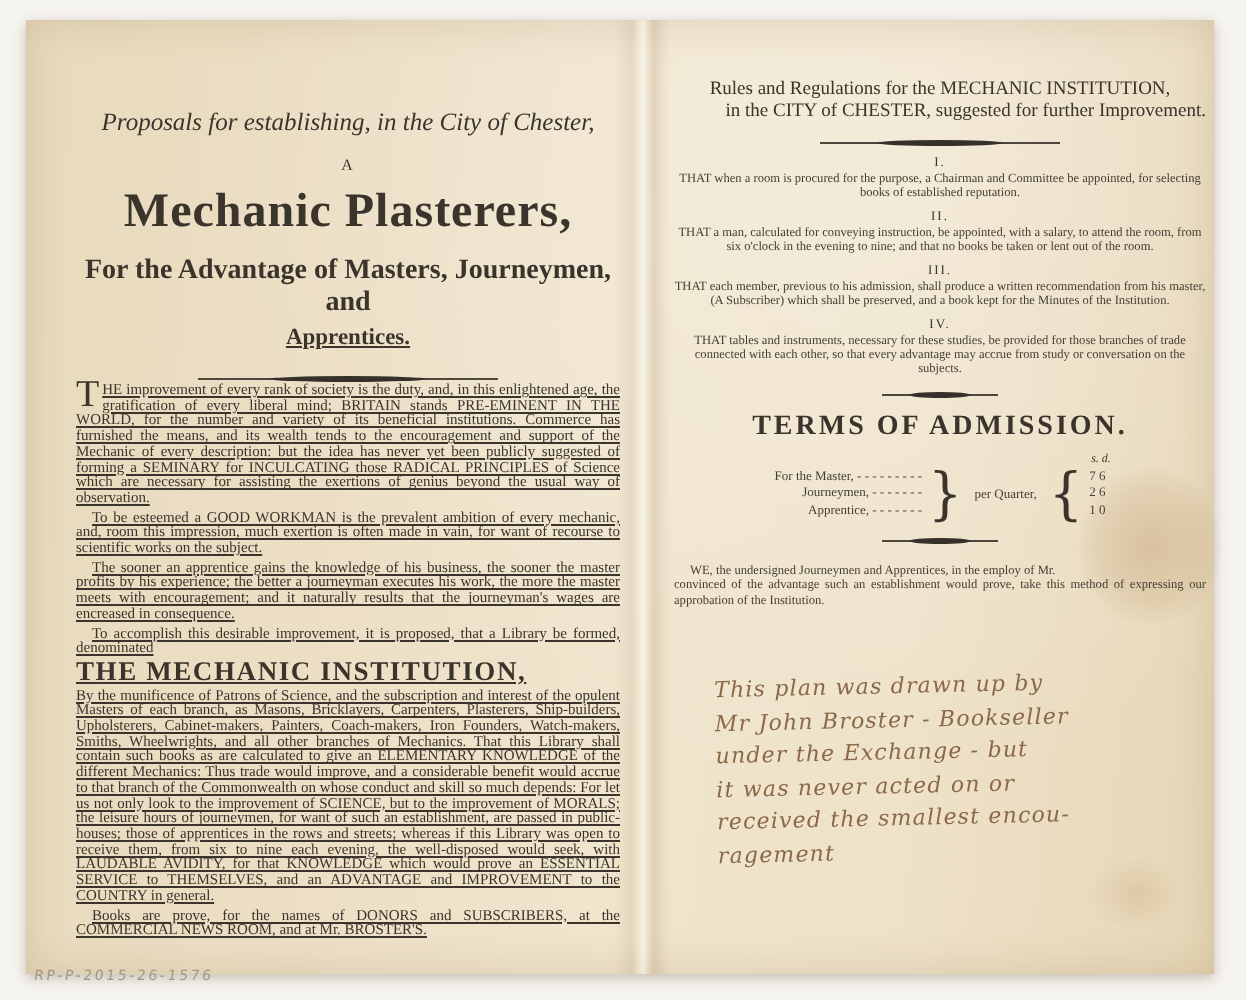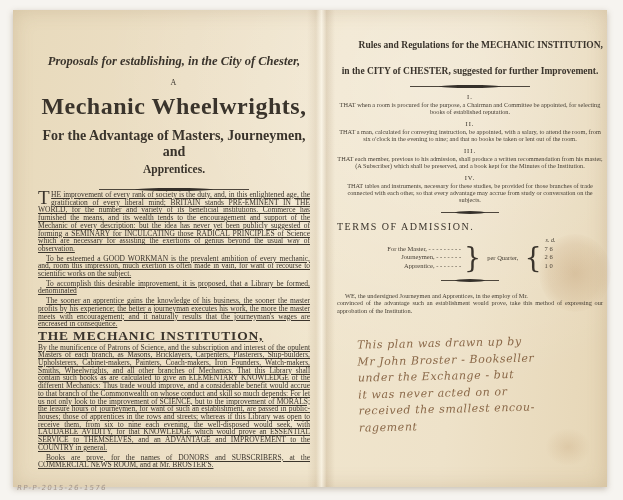--- a/index.html
+++ b/index.html
@@ -32,41 +32,41 @@
     position: absolute; left: 532px; top: 418px; width: 46px; height: 38px; border-radius: 50%;
     background: radial-gradient(ellipse, rgba(166,116,62,0.16), transparent 70%);
   }
   
   .swell { position: relative; height: 4px; margin: 0 auto; }
   .swell::before { content:""; position:absolute; left:0; right:0; top:1.5px; height:1px; background:#4d463c; }
   .swell::after  { content:""; position:absolute; left:24%; right:24%; top:0.5px; height:3px; background:#35302a; border-radius:50%; }
 
   
   .left-col { position: absolute; left: 25px; top: 44px; width: 272px; }
-  .lp-italic { font-size: 12.5px; font-style: italic; font-weight: bold; text-align: center; }
+  .lp-italic { font-size: 12.5px; font-style: italic; font-weight: normal; text-align: center; }
   .lp-a { font-size: 8px; text-align: center; margin-top: 9px; letter-spacing: 1px; }
   .lp-title { font-size: 24px; font-weight: bold; text-align: center; letter-spacing: 0.5px; margin-top: 6px; }
   .lp-sub { font-size: 14px; font-weight: bold; text-align: center; margin-top: 8px; }
-  .lp-sub2 { font-size: 11.5px; font-weight: bold; text-align: center; margin-top: 3px; }
+  .lp-sub2 { font-size: 11.5px; font-weight: bold; text-align: center; margin-top: 3px; text-decoration: underline; }
   .lp-rule { width: 150px; margin-top: 12px; }
   .lp-body { font-size: 7.5px; line-height: 7.7px; text-align: justify; text-decoration: underline; }
   .lp-body p { margin: 0 0 2px 0; }
   .indent { text-indent: 8px; }
   .dropcap::first-letter { float: left; font-size: 19px; line-height: 14px; padding-right: 1.5px; }
   .lp-section-heading { font-size: 13.5px; font-weight: bold; text-align: left; letter-spacing: 0.8px; margin: 4px 0 4px; }
 
   
   .right-col { position: absolute; left: 324px; top: 30px; width: 266px; }
-  .rp-h1 { font-size: 9.5px; font-weight: bold; text-align: right; }
-  .rp-h2 { font-size: 9.5px; font-weight: bold; text-align: center; margin-top: 16px; }
+  .rp-h1 { font-size: 9.5px; font-weight: normal; text-align: center; }
+  .rp-h2 { font-size: 9.5px; font-weight: normal; text-align: right; margin-top: 1px; }
   .rp-rule { width: 120px; margin-top: 8px; }
   .rule-num { font-size: 6.5px; text-align: center; margin-top: 5px; letter-spacing: 1px; }
   .rule-text { font-size: 6.3px; line-height: 7px; text-align: center; margin-top: 1px; color: #453e34; }
   .rp-smallrule { width: 58px; margin-top: 7px; }
-  .terms-heading { font-size: 10px; font-weight: normal; letter-spacing: 1.5px; text-align: left; margin-top: 7px; }
+  .terms-heading { font-size: 14px; font-weight: bold; letter-spacing: 1.5px; text-align: center; margin-top: 7px; }
   .terms-table { display: flex; align-items: center; justify-content: center; margin-top: 12px; }
   .t-labels { text-align: right; font-size: 6.5px; line-height: 8.5px; color: #453e34; }
   .brace { font-size: 27px; line-height: 1; transform: scaleY(1.05); margin: 0 3px; font-family: "DejaVu Serif", serif; color: #3a342c; }
   .t-per { font-size: 6.5px; margin: 0 3px; color: #453e34; }
   .t-prices { position: relative; font-size: 6.5px; line-height: 8.5px; color: #453e34; }
   .t-sd { position: absolute; top: -8.5px; left: 1px; font-style: italic; font-size: 6px; white-space: nowrap; }
   .approbation { margin-top: 10px; font-size: 6.3px; line-height: 7.4px; color: #453e34; }
   .approb-line1 { text-indent: 8px; }
   .approb-rest { text-align: justify; }
 
@@ -89,29 +89,29 @@
 <body>
 
 <div class="paper">
   <div class="fold"></div>
   <div class="stain1"></div>
   <div class="stain2"></div>
 
   <div class="left-col">
     <div class="lp-italic">Proposals for establishing, in the City of Chester,</div>
     <div class="lp-a">A</div>
-    <div class="lp-title">Mechanic Wheelwrights,</div>
+    <div class="lp-title">Mechanic Plasterers,</div>
     <div class="lp-sub">For the Advantage of Masters, Journeymen, and</div>
     <div class="lp-sub2">Apprentices.</div>
     <div class="swell lp-rule"></div>
     <div class="lp-body">
       <p class="dropcap">THE improvement of every rank of society is the duty, and, in this enlightened age, the gratification of every liberal mind; BRITAIN stands PRE-EMINENT IN THE WORLD, for the number and variety of its beneficial institutions. Commerce has furnished the means, and its wealth tends to the encouragement and support of the Mechanic of every description: but the idea has never yet been publicly suggested of forming a SEMINARY for INCULCATING those RADICAL PRINCIPLES of Science which are necessary for assisting the exertions of genius beyond the usual way of observation.</p>
       <p class="indent">To be esteemed a GOOD WORKMAN is the prevalent ambition of every mechanic, and, room this impression, much exertion is often made in vain, for want of recourse to scientific works on the subject.</p>
+      <p class="indent">The sooner an apprentice gains the knowledge of his business, the sooner the master profits by his experience; the better a journeyman executes his work, the more the master meets with encouragement; and it naturally results that the journeyman's wages are encreased in consequence.</p>
       <p class="indent">To accomplish this desirable improvement, it is proposed, that a Library be formed, denominated</p>
-      <p class="indent">The sooner an apprentice gains the knowledge of his business, the sooner the master profits by his experience; the better a journeyman executes his work, the more the master meets with encouragement; and it naturally results that the journeyman's wages are encreased in consequence.</p>
       <div class="lp-section-heading">THE MECHANIC INSTITUTION,</div>
       <p>By the munificence of Patrons of Science, and the subscription and interest of the opulent Masters of each branch, as Masons, Bricklayers, Carpenters, Plasterers, Ship-builders, Upholsterers, Cabinet-makers, Painters, Coach-makers, Iron Founders, Watch-makers, Smiths, Wheelwrights, and all other branches of Mechanics. That this Library shall contain such books as are calculated to give an ELEMENTARY KNOWLEDGE of the different Mechanics: Thus trade would improve, and a considerable benefit would accrue to that branch of the Commonwealth on whose conduct and skill so much depends: For let us not only look to the improvement of SCIENCE, but to the improvement of MORALS; the leisure hours of journeymen, for want of such an establishment, are passed in public-houses; those of apprentices in the rows and streets; whereas if this Library was open to receive them, from six to nine each evening, the well-disposed would seek, with LAUDABLE AVIDITY, for that KNOWLEDGE which would prove an ESSENTIAL SERVICE to THEMSELVES, and an ADVANTAGE and IMPROVEMENT to the COUNTRY in general.</p>
       <p class="indent">Books are prove, for the names of DONORS and SUBSCRIBERS, at the COMMERCIAL NEWS ROOM, and at Mr. BROSTER'S.</p>
     </div>
   </div>
 
   <div class="right-col">
     <div class="rp-h1">Rules and Regulations for the MECHANIC INSTITUTION,</div>
     <div class="rp-h2">in the CITY of CHESTER, suggested for further Improvement.</div>
     <div class="swell rp-rule"></div>

